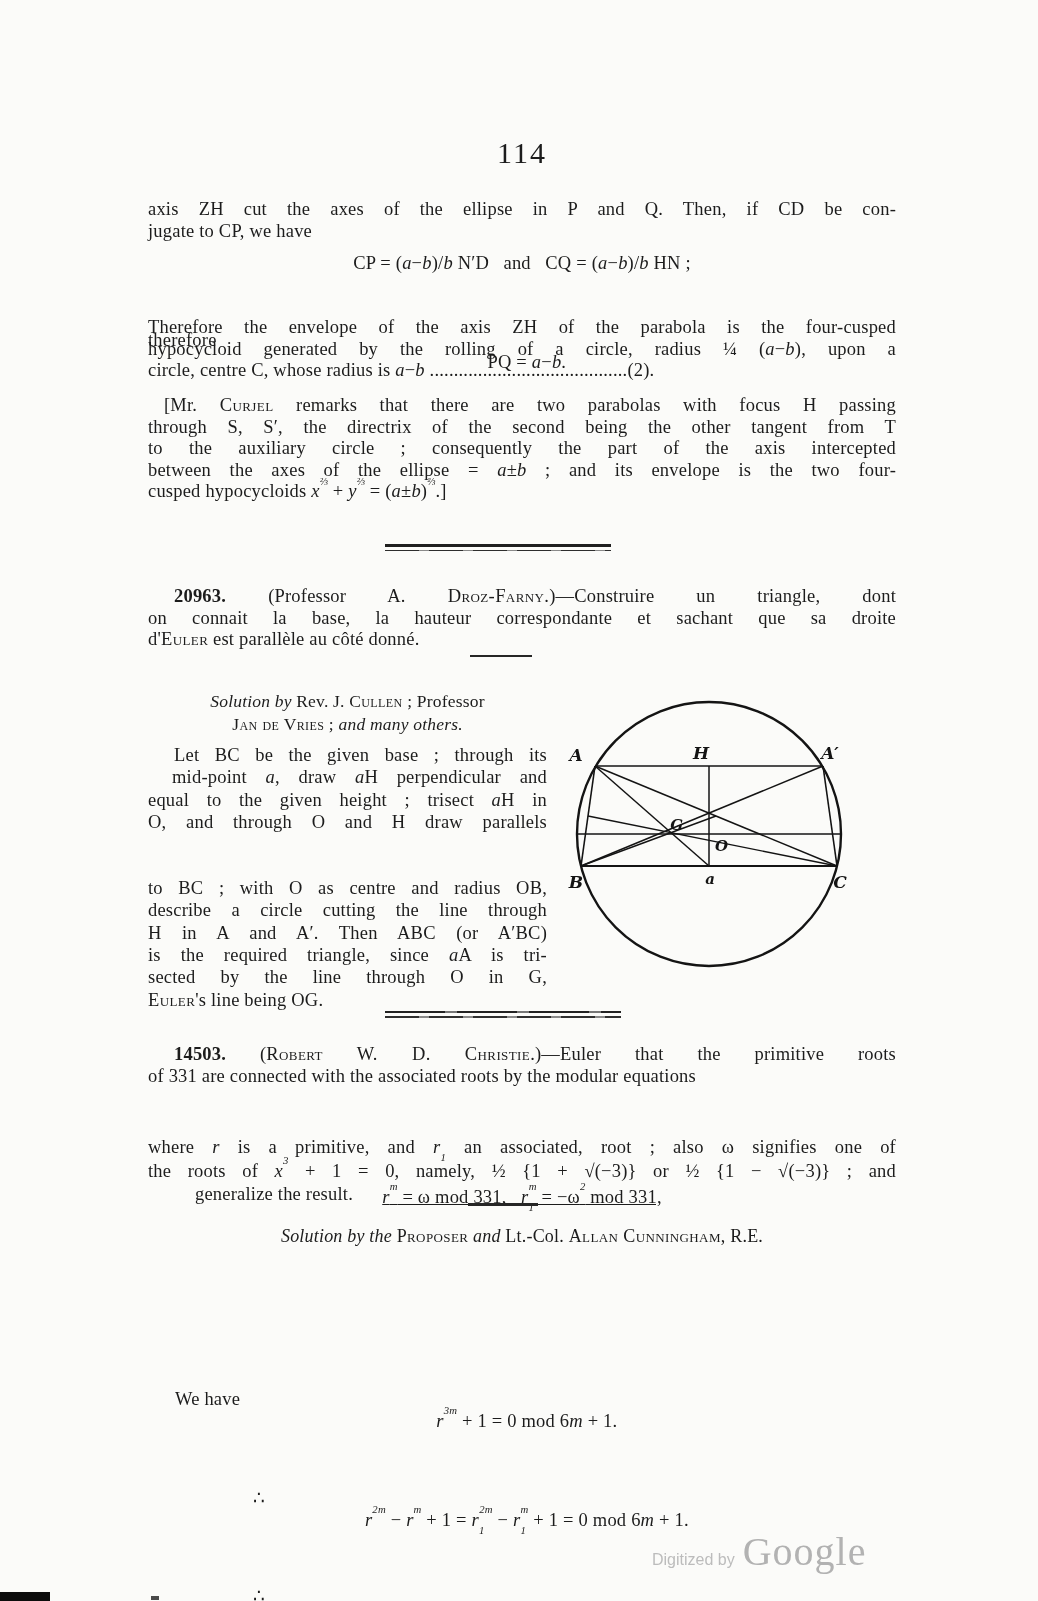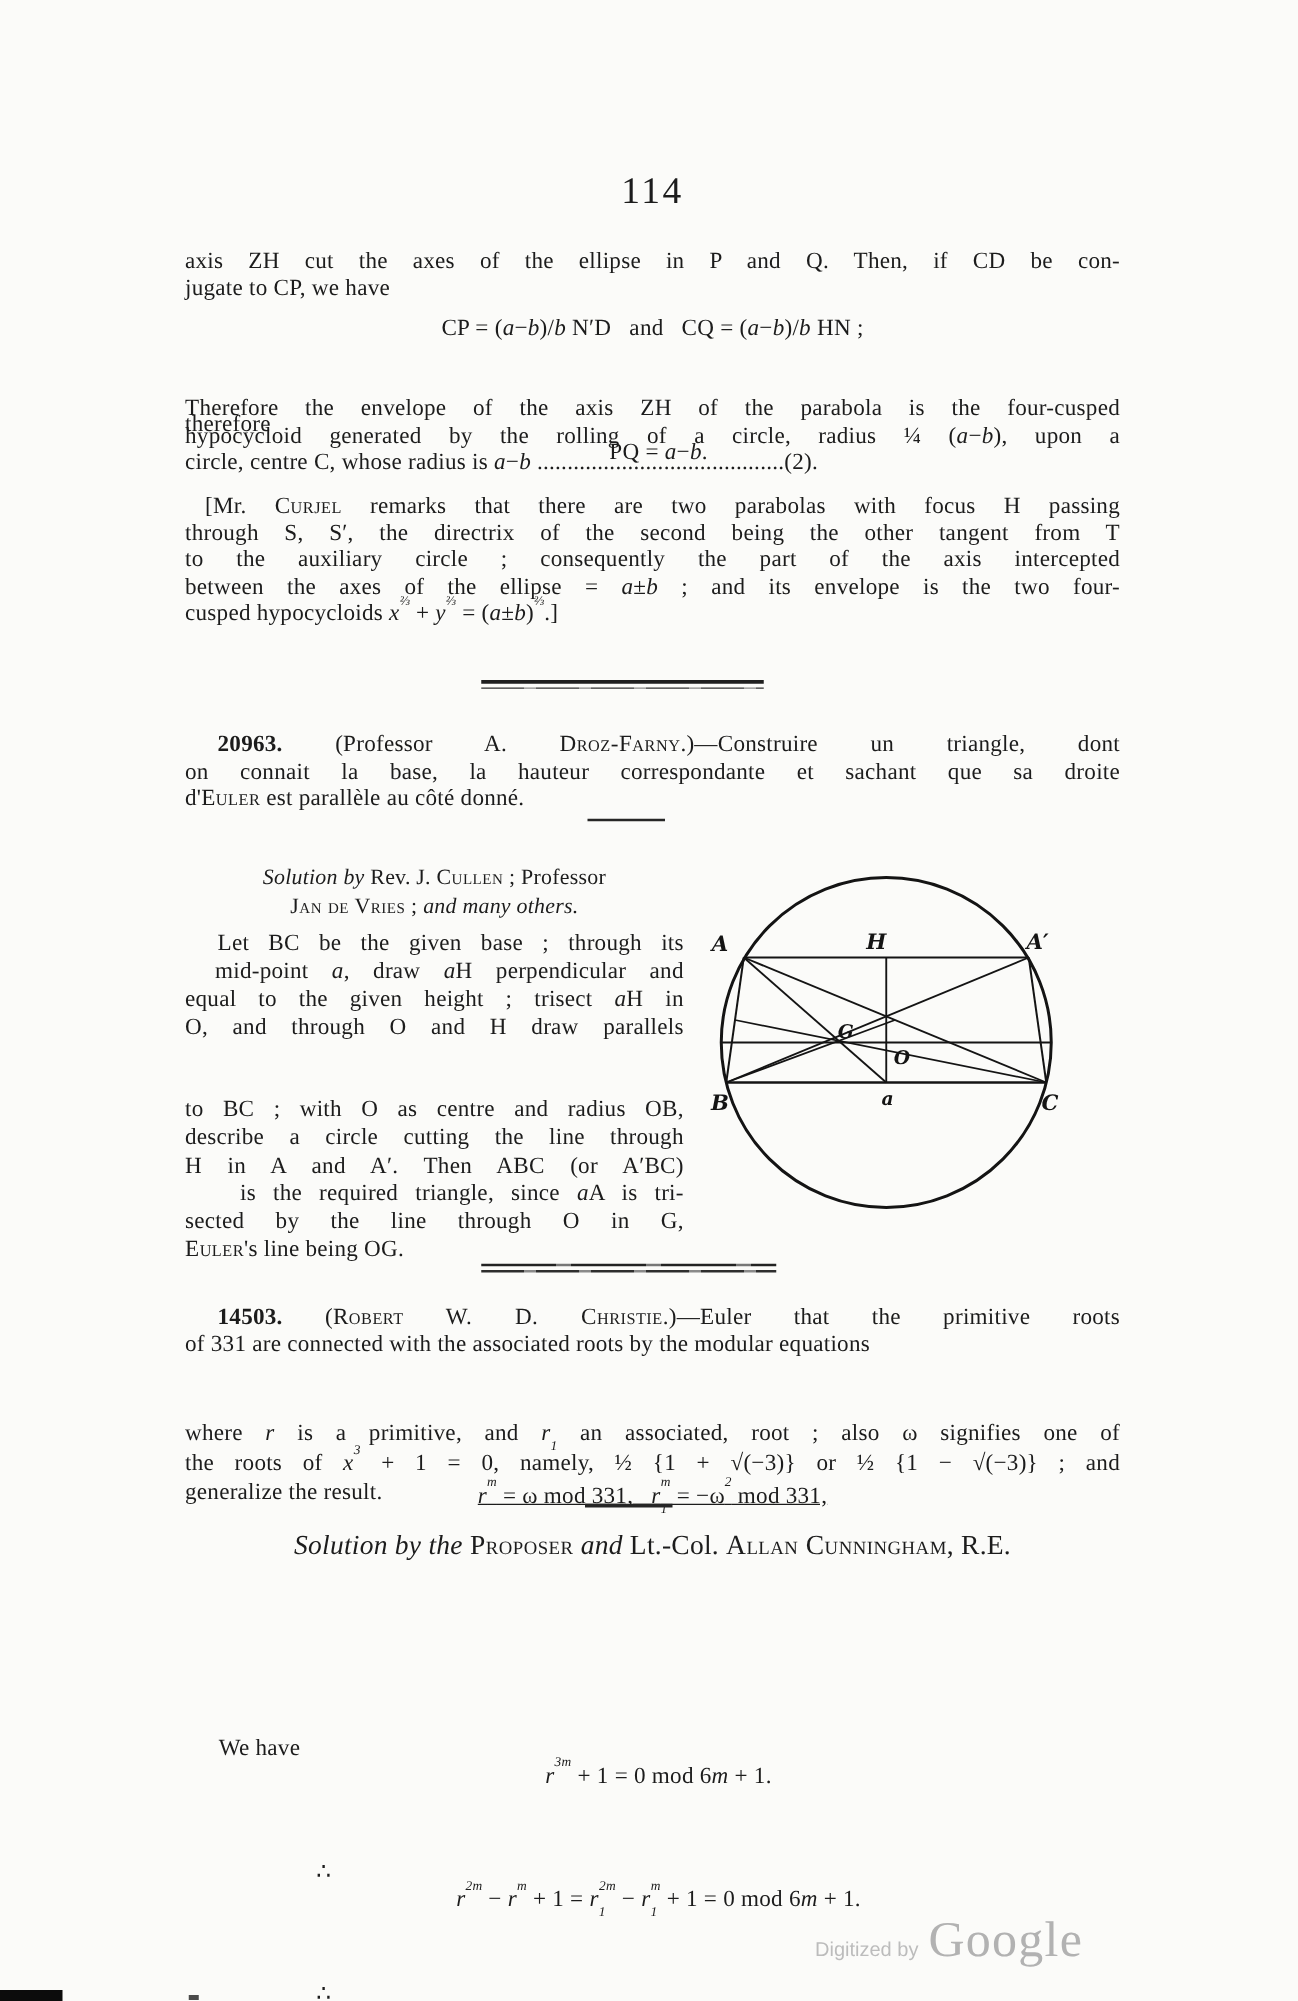--- a/index.html
+++ b/index.html
@@ -85,21 +85,21 @@
 </div>
 
 <div class="col" style="top:744px;">
   <div class="jline ind" style="line-height:22.3px;"><span>Let BC be the given base ; through its</span></div>
   <div class="jline" style="line-height:22.3px;margin-left:24px;"><span>mid-point </span><i>a</i><span>, draw </span><i>a</i><span>H perpendicular and</span></div>
   <div class="jline" style="line-height:22.3px;"><span>equal to the given height ; trisect </span><i>a</i><span>H in</span></div>
   <div class="jline" style="line-height:22.3px;"><span>O, and through O and H draw parallels</span></div>
   <div class="jline" style="line-height:22.3px;margin-top:44px;"><span>to BC ; with O as centre and radius OB,</span></div>
   <div class="jline" style="line-height:22.3px;"><span>describe a circle cutting the line through</span></div>
   <div class="jline" style="line-height:22.3px;"><span>H in A and A′.  Then ABC (or A′BC)</span></div>
-  <div class="jline" style="line-height:22.3px;margin-left:44px;"><span>is the required triangle, since </span><i>a</i><span>A is tri-</span></div>
+  <div class="jline" style="line-height:22.3px;"><span>is the required triangle, since </span><i>a</i><span>A is tri-</span></div>
   <div class="jline" style="line-height:22.3px;"><span>sected by the line through O in G,</span></div>
   <div class="jline last" style="line-height:22.3px;"><span class="sc">Euler</span><span>'s line being OG.</span></div>
 </div>
 
 <svg class="abs" style="left:552px;top:678px;" width="340" height="300" viewBox="0 0 340 300">
   <g fill="none" stroke="#141414">
     <circle cx="157" cy="156" r="132" stroke-width="2.4"></circle>
     <line x1="43" y1="88" x2="271" y2="88" stroke-width="1.7"></line>
     <line x1="29" y1="188" x2="285" y2="188" stroke-width="1.9"></line>
     <line x1="25" y1="156" x2="289" y2="156" stroke-width="1.5"></line>
@@ -130,26 +130,26 @@
 <div class="blk" style="top:1044px;">
   <div class="jline ind"><b>14503.</b><span>  (</span><span class="sc">Robert W. D. Christie</span><span>.)—Euler that the primitive roots</span></div>
   <div class="jline last"><span>of 331 are connected with the associated roots by the modular equations</span></div>
 </div>
 
 <div class="blk cline" style="top:1098px;text-decoration:underline;"><i>r</i><sup>m</sup><span> = ω mod 331,   </span><i>r</i><sub>1</sub><sup>m</sup><span> = −ω</span><sup>2</sup><span> mod 331,</span></div>
 
 <div class="blk" style="top:1136px;">
   <div class="jline" style="line-height:23.5px;"><span>where </span><i>r</i><span> is a primitive, and </span><i>r</i><sub>1</sub><span> an associated, root ; also ω signifies one of</span></div>
   <div class="jline" style="line-height:23.5px;"><span>the roots of </span><i>x</i><sup>3</sup><span> + 1 = 0, namely, ½ {1 + √(−3)} or ½ {1 − √(−3)} ; and</span></div>
-  <div class="jline last" style="line-height:23.5px;"><span>generalize the result.</span></div>
+  <div class="jline last" style="line-height:23.5px;margin-left:47px;"><span>generalize the result.</span></div>
 </div>
 
 <div class="rule" style="left:468px;top:1203px;width:70px;height:3px;"></div>
 
-<div class="blk head" style="top:1225px;font-size:22px;"><i>Solution by the </i><span class="sc">Proposer</span><i> and </i><span>Lt.-Col. </span><span class="sc">Allan Cunningham</span><span>, R.E.</span></div>
+<div class="blk head" style="top:1225px;font-size:18px;"><i>Solution by the </i><span class="sc">Proposer</span><i> and </i><span>Lt.-Col. </span><span class="sc">Allan Cunningham</span><span>, R.E.</span></div>
 
 <div class="blk cline" style="top:1256px;">
   <span class="eqmark" style="left:27px;">We have</span>
   <span><i>r</i><sup>3m</sup><span> + 1 = 0 mod 6</span><i>m</i><span> + 1.</span></span>
 </div>
 
 <div class="blk cline" style="top:1289px;">
   <span class="eqmark" style="left:105px;">∴</span>
   <span><i>r</i><sup>2m</sup><span> − </span><i>r</i><sup>m</sup><span> + 1 = </span><i>r</i><sub>1</sub><sup>2m</sup><span> − </span><i>r</i><sub>1</sub><sup>m</sup><span> + 1 = 0 mod 6</span><i>m</i><span> + 1.</span></span>
 </div>

